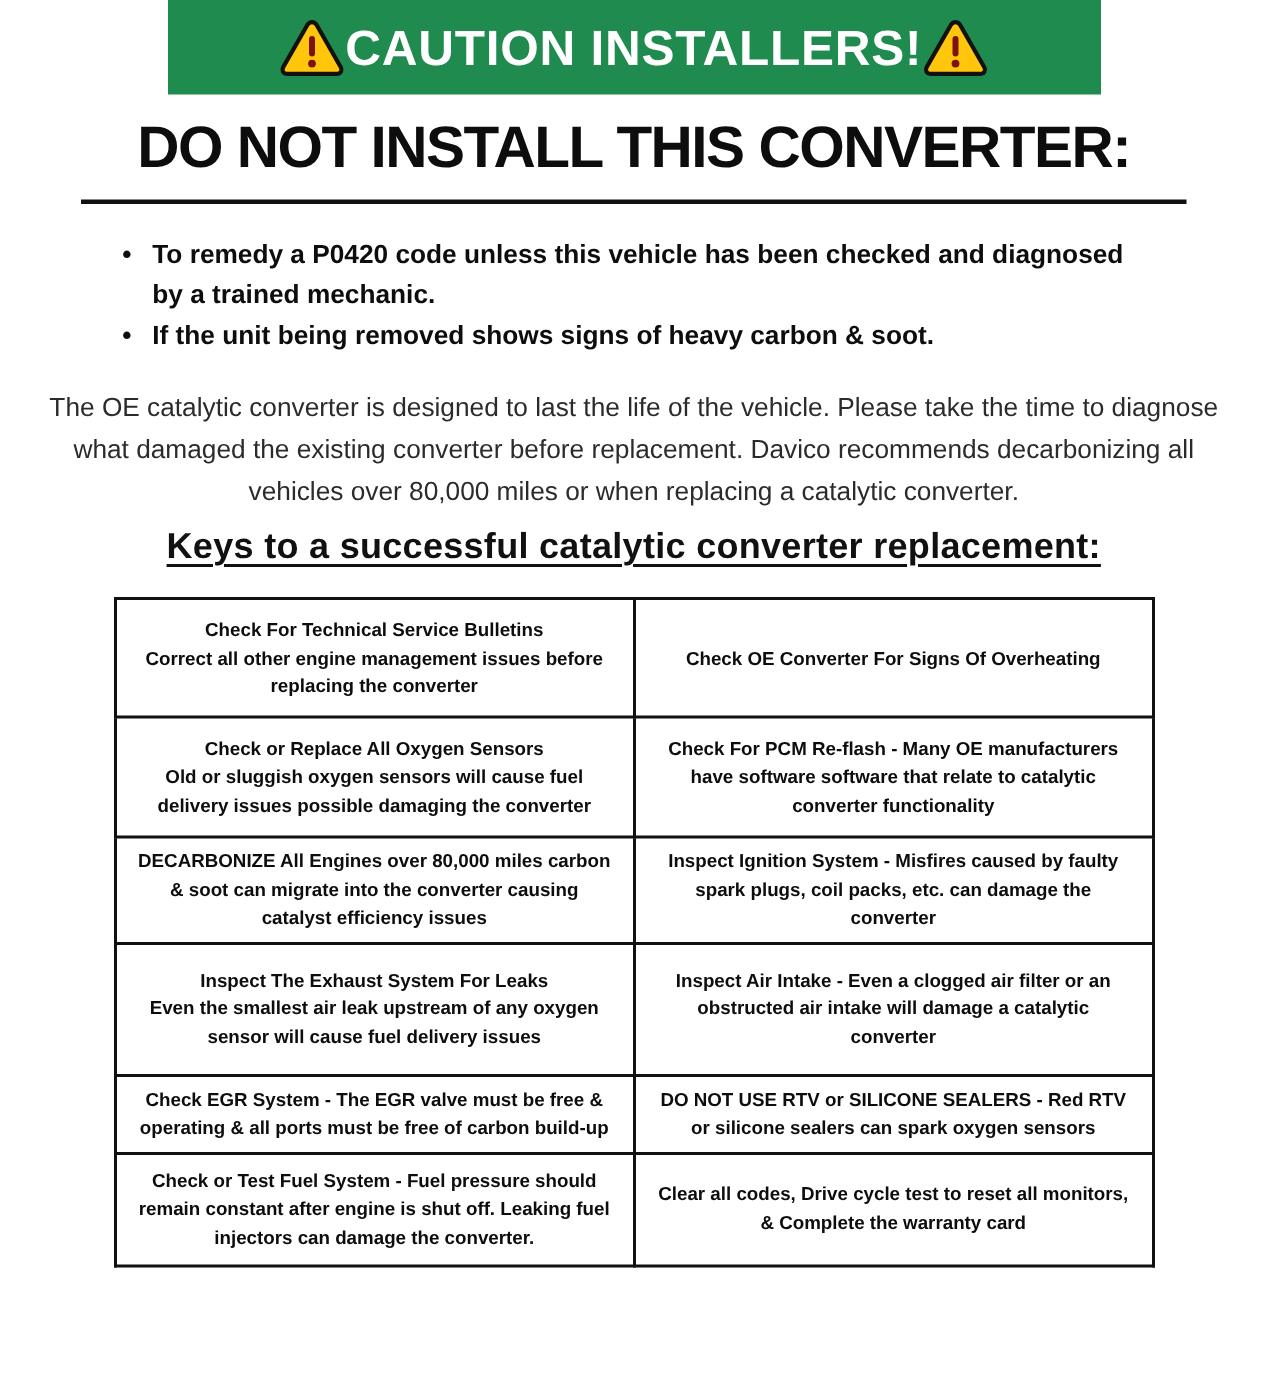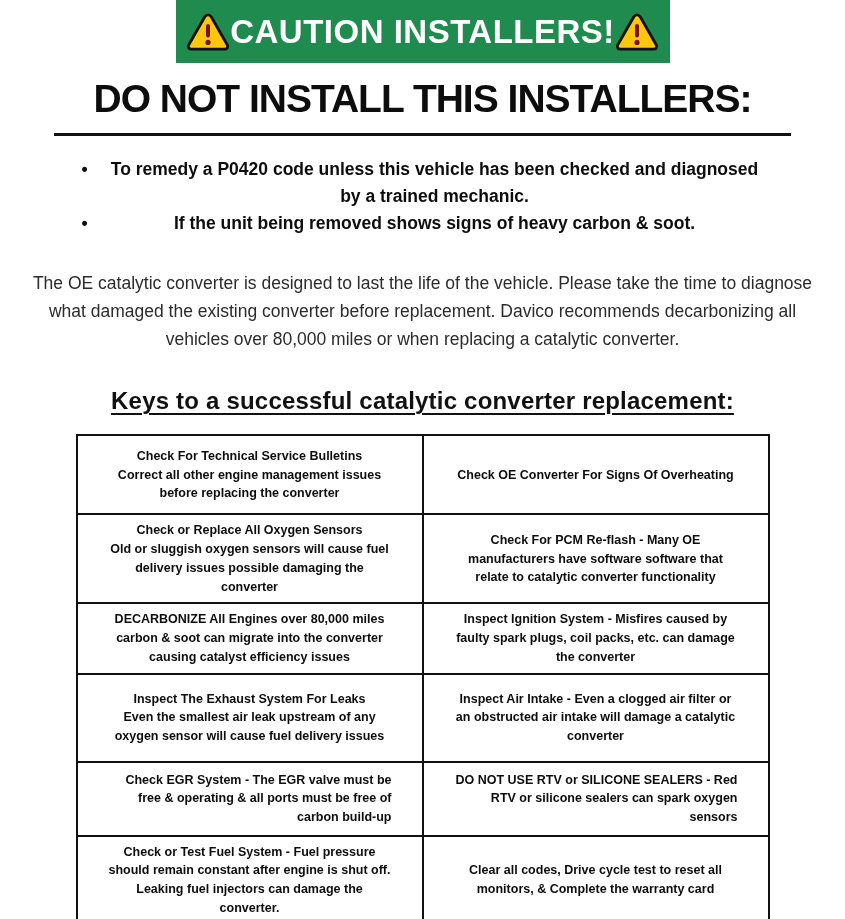--- a/index.html
+++ b/index.html
@@ -12,21 +12,21 @@
   .page {
     width: 845px;
     height: 919px;
     position: relative;
     overflow: hidden;
     background: #ffffff;
   }
 
   
   .banner {
-    width: 494px;
+    width: 622px;
     height: 63px;
     margin: 0 auto;
     background: #1f8b4e;
     display: flex;
     align-items: center;
     justify-content: center;
   }
   .banner-text {
     color: #ffffff;
     font-size: 33px;
@@ -59,44 +59,43 @@
     margin: 20px auto 0 auto;
     list-style: none;
   }
   .bullets li {
     position: relative;
     padding-left: 24px;
     font-size: 17.5px;
     font-weight: 700;
     line-height: 1.55;
     color: #0d0d0d;
-    text-align: center;
   }
   .bullets li::before {
     content: "•";
     position: absolute;
     left: 4px;
     top: 0;
     font-size: 17.5px;
   }
 
   
   .intro {
     width: 812px;
-    margin: 32px auto 0 auto;
+    margin: 20px auto 0 auto;
     text-align: center;
     font-size: 17.5px;
     font-weight: 400;
     line-height: 1.6;
     color: #2b2b2b;
   }
 
   
   .keys-heading {
-    margin-top: 34px;
+    margin-top: 10px;
     text-align: center;
     font-size: 24px;
     font-weight: 800;
     color: #111;
     text-decoration: underline;
     text-decoration-thickness: 2px;
     text-underline-offset: 4px;
     letter-spacing: 0.2px;
   }
 
@@ -105,32 +104,32 @@
     width: 694px;
     margin: 19px auto 0 auto;
     border-collapse: collapse;
     table-layout: fixed;
   }
   .keys-table td {
     border: 2px solid #111;
     width: 50%;
     vertical-align: middle;
     text-align: center;
-    padding: 6px 30px;
+    padding: 6px 14px;
     font-size: 12.5px;
     font-weight: 700;
     line-height: 1.5;
     color: #0d0d0d;
     white-space: pre-line;
   }
   .keys-table tr:nth-child(1) td { height: 79px; }
   .keys-table tr:nth-child(2) td { height: 80px; }
   .keys-table tr:nth-child(3) td { height: 59px; }
   .keys-table tr:nth-child(4) td { height: 88px; }
-  .keys-table tr:nth-child(5) td { height: 74px; text-align: right; }
+  .keys-table tr:nth-child(5) td { height: 52px; }
   .keys-table tr:nth-child(6) td { height: 75px; }
 </style>
 </head>
 <body>
 
 <div class="page">
 
   <div class="banner">
     <svg class="warn-icon" viewBox="0 0 110 100" aria-hidden="true">
       <path d="M55 7 C58 7 61 9 63 12 L103 82 C106 87 103 93 97 93 L13 93 C7 93 4 87 7 82 L47 12 C49 9 52 7 55 7 Z" fill="#ffc60b" stroke="#111111" stroke-width="7" stroke-linejoin="round"></path>
@@ -138,21 +137,21 @@
       <circle cx="55" cy="76" r="6.5" fill="#7c1212"></circle>
     </svg>
     <span class="banner-text">CAUTION INSTALLERS!</span>
     <svg class="warn-icon" viewBox="0 0 110 100" aria-hidden="true">
       <path d="M55 7 C58 7 61 9 63 12 L103 82 C106 87 103 93 97 93 L13 93 C7 93 4 87 7 82 L47 12 C49 9 52 7 55 7 Z" fill="#ffc60b" stroke="#111111" stroke-width="7" stroke-linejoin="round"></path>
       <rect x="50" y="30" width="10" height="34" rx="5" fill="#7c1212"></rect>
       <circle cx="55" cy="76" r="6.5" fill="#7c1212"></circle>
     </svg>
   </div>
 
-  <div class="headline">DO NOT INSTALL THIS INSTALLERS:</div>
+  <div class="headline">DO NOT INSTALL THIS CONVERTER:</div>
   <hr class="divider">
 
   <ul class="bullets">
     <li>To remedy a P0420 code unless this vehicle has been checked and diagnosed by a trained mechanic.</li>
     <li>If the unit being removed shows signs of heavy carbon &amp; soot.</li>
   </ul>
 
   <p class="intro">The OE catalytic converter is designed to last the life of the vehicle. Please take the time to diagnose what damaged the existing converter before replacement. Davico recommends decarbonizing all vehicles over 80,000 miles or when replacing a catalytic converter.</p>
 
   <div class="keys-heading">Keys to a successful catalytic converter replacement:</div>

